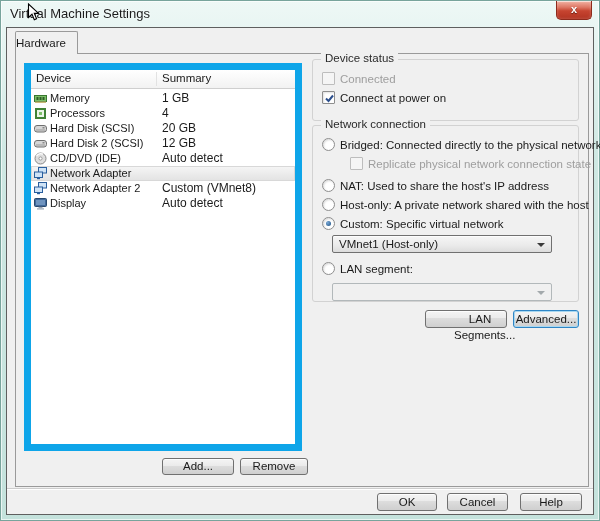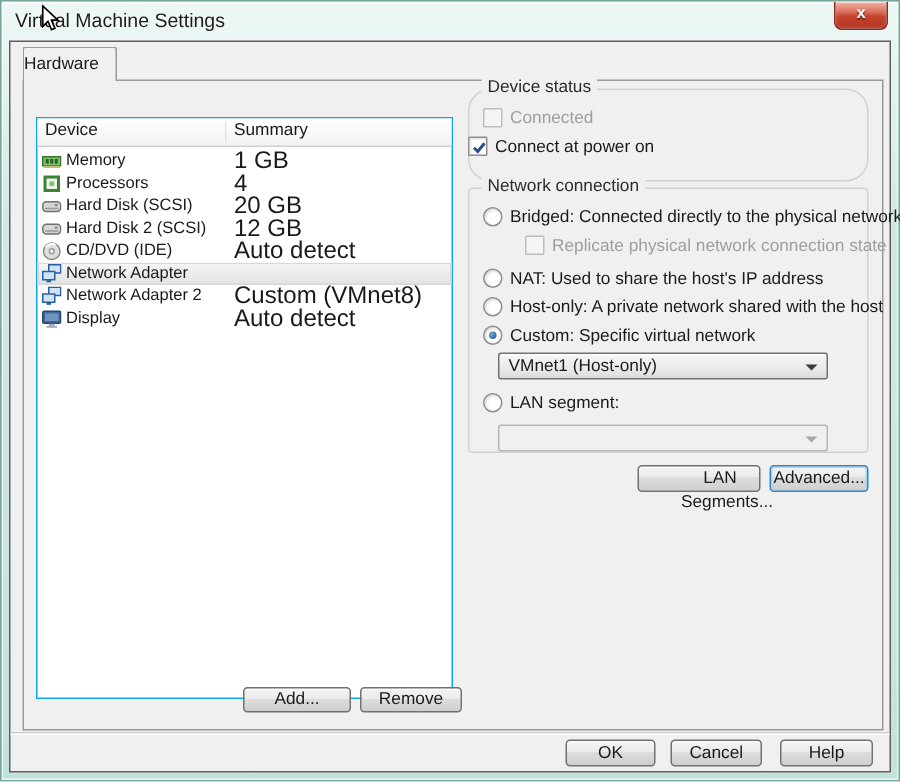--- a/index.html
+++ b/index.html
@@ -55,40 +55,40 @@
     background:linear-gradient(#f4f4f4, #e2e2e2);
     z-index:1;
     margin-top:28px;
   }
   .tab-panel {
     position:absolute; left:8px; top:25px; width:574px; height:434px;
     background:#f0f0f0; border:1px solid #9a9a9a; z-index:2;
   }
   
   .device-list {
-    position:absolute; left:8px; top:24px; width:278px; height:388px;
-    background:#fff; border:1px solid #0ea5e9;
+    position:absolute; left:8px; top:9px; width:278px; height:388px;
+    background:#fff; border:7px solid #0ea5e9;
   }
   .list-header {
     position:absolute; left:0; top:0; right:0; height:19px;
     background:linear-gradient(#ffffff, #f2f2f2);
     border-bottom:1px solid #cfcfcf;
   }
   .col-device { position:absolute; left:5px; top:2px; color:#1a1a1a; }
   .col-summary { position:absolute; left:131px; top:2px; color:#1a1a1a; }
   .col-sep { position:absolute; left:125px; top:2px; bottom:2px; width:1px; background:#e2e2e2; }
   .list-rows { position:absolute; left:0; top:21px; right:0; }
   .list-row { position:relative; height:15px; line-height:15px; white-space:nowrap; }
   .list-row.selected {
     background:linear-gradient(#f6f6f6, #e2e2e2);
     box-shadow:inset 0 0 0 1px #d8d8d8;
   }
   .row-icon { position:absolute; left:3px; top:1px; width:13px; height:13px; }
   .row-device { position:absolute; left:19px; top:0; font-size:11px; }
-  .row-summary { position:absolute; left:131px; top:0; font-size:16px; }
+  .row-summary { position:absolute; left:131px; top:0; font-size:12px; }
   
   .btn {
     position:absolute;
     border:1px solid #707070; border-radius:3px;
     background:linear-gradient(#f4f4f4, #ebebeb 45%, #dddddd 46%, #cfcfcf);
     font-size:11.5px; text-align:center; color:#1a1a1a;
     box-shadow:inset 0 1px 0 rgba(255,255,255,.8);
     cursor:default; font-family:"Liberation Sans", sans-serif;
   }
   .btn.default-btn {
@@ -99,21 +99,21 @@
   .btn-remove { left:224px; top:404px; width:68px; height:17px; line-height:15px; }
   .btn-lan-segments { left:409px; top:256px; width:82px; height:18px; line-height:16px;padding-left:28px; }
   .btn-advanced     { left:497px; top:256px; width:66px; height:18px; line-height:16px; }
   .btn-ok     { left:370px; top:465px; width:60px; height:18px; line-height:16px; }
   .btn-cancel { left:440px; top:465px; width:61px; height:18px; line-height:16px; }
   .btn-help   { left:513px; top:465px; width:62px; height:18px; line-height:16px; }
   
   .groupbox {
     position:absolute; border:1px solid #d2d2d2; border-radius:3px;
   }
-  .gb-device-status { left:296px; top:5px; width:267px; height:62px;border-radius:15px; }
+  .gb-device-status { left:296px; top:5px; width:267px; height:62px; }
   .gb-network       { left:296px; top:71px; width:267px; height:177px;text-align:center; }
   .gb-title {
     position:absolute; top:-8px; left:8px; background:#f0f0f0;
     padding:0 4px; font-size:11.5px; color:#2b2b2b;
   }
   
   .opt-row { position:absolute; left:10px; display:flex; align-items:center; white-space:nowrap; }
   .opt-label { margin-left:5px; font-size:11.5px; }
   .opt-row.disabled .opt-label { color:#9e9e9e; }
   .checkbox {
@@ -159,21 +159,21 @@
   
   .row-bridged   { top:84px; }
   .row-replicate { top:103px; left:28px;text-align:center; }
   .row-nat       { top:125px; }
   .row-hostonly  { top:144px; }
   .row-custom    { top:163px; }
   .row-lan       { top:208px; }
   .net-row { left:306px; }
   
   .row-connected { left:306px; top:18px; }
-  .row-power-on  { left:296px; top:37px;text-align:center; }
+  .row-power-on  { left:306px; top:37px;text-align:center; }
   
   .footer-sep {
     position:absolute; left:0; right:0; top:460px; height:2px;
     border-top:1px solid #cdcdcd; border-bottom:1px solid #ffffff;
   }
 </style>
 </head>
 <body>
 
 <div class="window">

